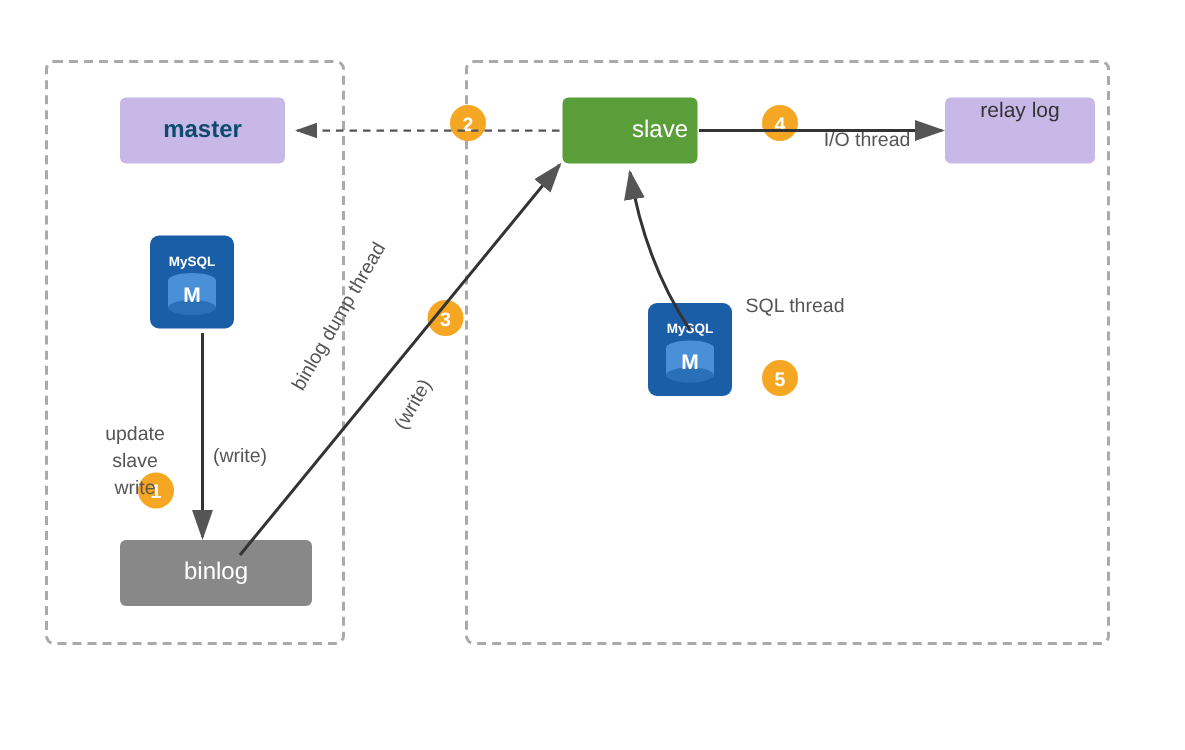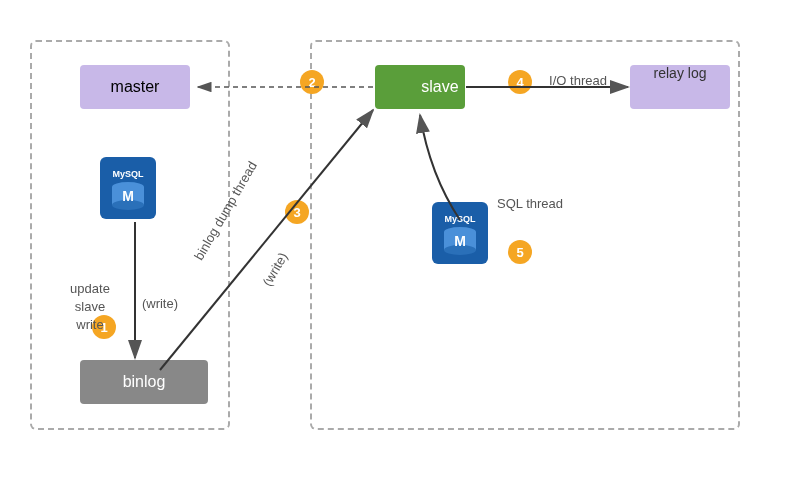--- a/index.html
+++ b/index.html
@@ -45,22 +45,22 @@
       width: 110px;
       height: 44px;
       background: #c8b8e8;
       border-radius: 4px;
       display: flex;
       align-items: center;
       justify-content: center;
     }
     .master-box span {
       font-size: 16px;
-      color: #000000;
-      font-weight: 400;
+      color: #0c4a6e;
+      font-weight: 700;
     }
 
     
     .slave-box {
       position: absolute;
       top: 65px; left: 375px;
       width: 90px;
       height: 44px;
       background: #5a9e3a;
       border-radius: 4px;
@@ -235,21 +235,21 @@
     <span>(write)</span>
   </div>
 
   <div class="label" style="top:200px; left:205px; width:80px; transform: rotate(-60deg); transform-origin: 40px 40px; white-space:nowrap;">
     <span>binlog dump thread</span>
   </div>
   <div class="label" style="top:255px; left:255px; width:60px; transform: rotate(-60deg); transform-origin: 30px 20px; white-space:nowrap;">
     <span>(write)</span>
   </div>
 
-  <div class="label" style="top:72px; left:538px; width:80px;">
+  <div class="label" style="top:84px; left:538px; width:80px;">
     <span>I/O thread</span>
   </div>
 
   <div class="label" style="top:195px; left:490px; width:80px;">
     <span>SQL thread</span>
   </div>
 
   <svg class="arrows-svg">
 
     <line x1="135" y1="222" x2="135" y2="358" stroke="#333" stroke-width="2" marker-end="url(#arrowhead)"></line>

